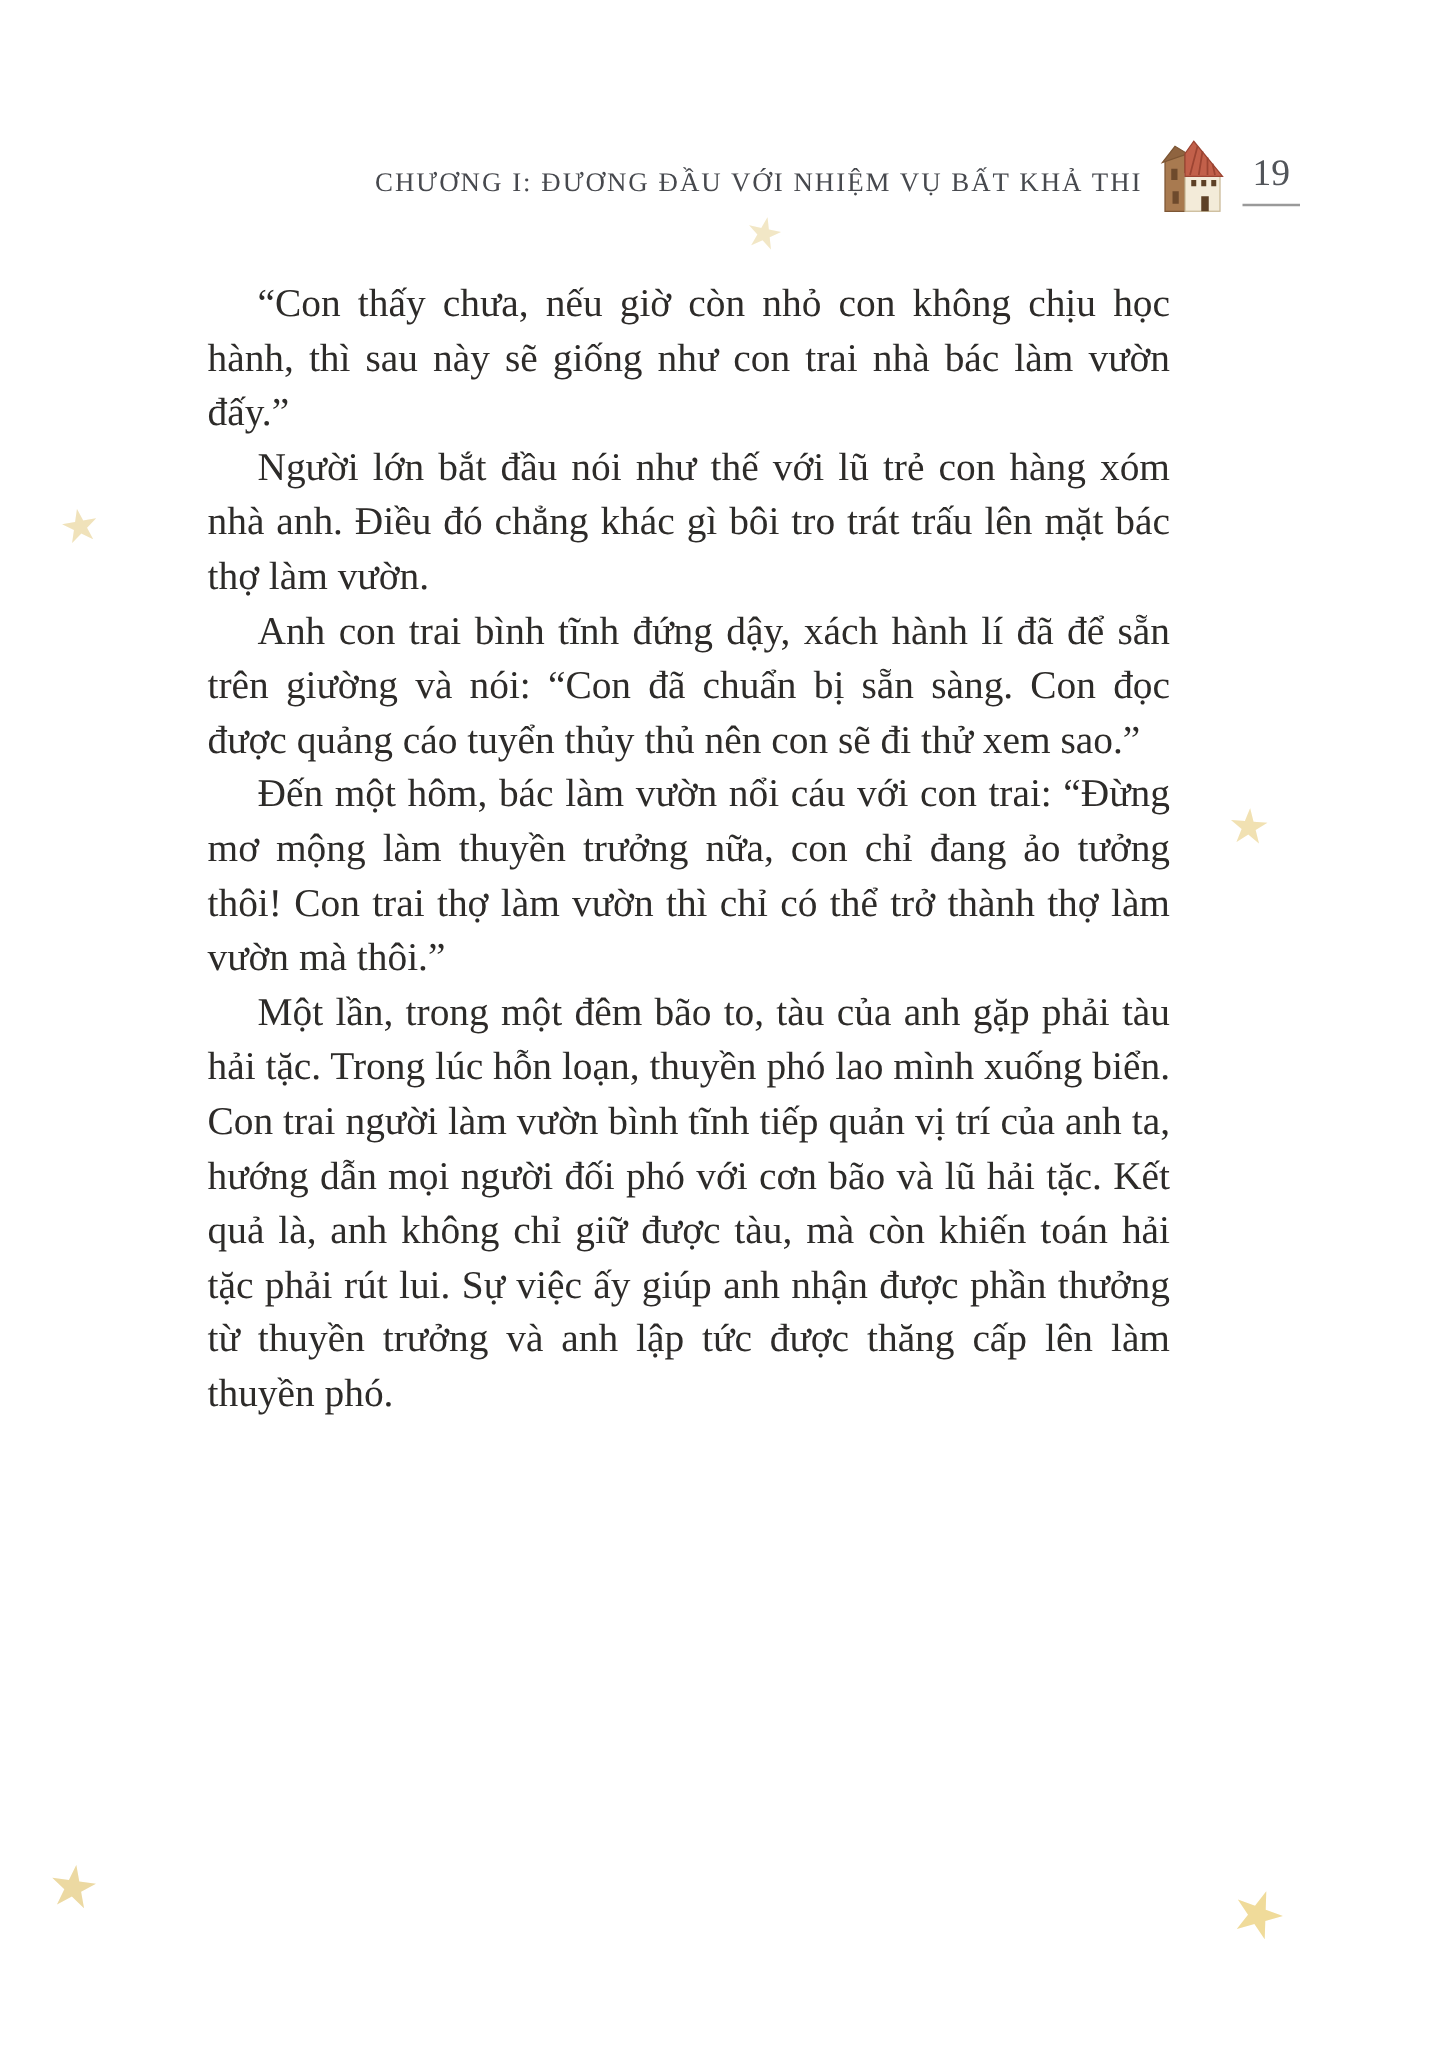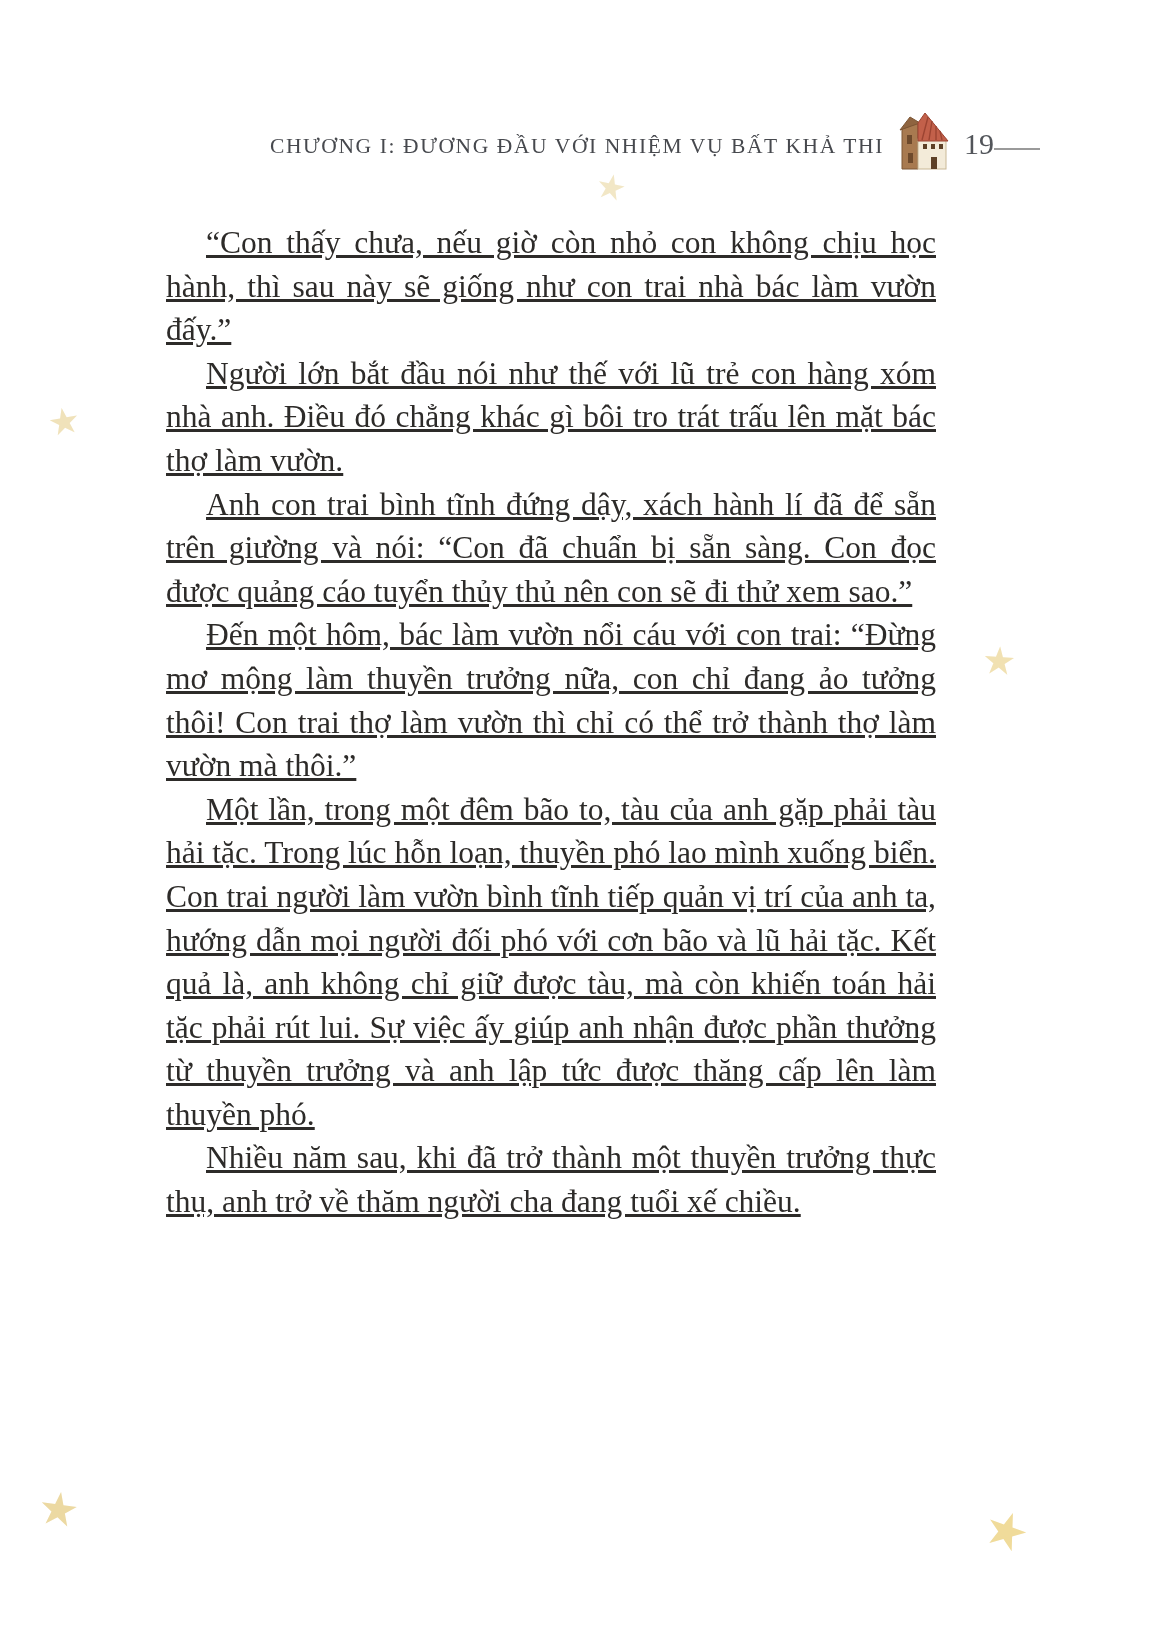--- a/index.html
+++ b/index.html
@@ -14,32 +14,31 @@
   .header{
     position:absolute;top:82px;left:0;right:118px;height:64px;
     display:flex;align-items:center;justify-content:flex-end;gap:14px;
   }
   .chapter-title{
     font-size:21.5px;letter-spacing:1.6px;color:#47494e;
     white-space:nowrap;transform:translateY(4px);
   }
   .house{width:52px;height:62px;flex:0 0 auto;}
   .pagenum-wrap{
-    display:flex;flex-direction:row;align-items:center;
+    display:flex;flex-direction:column;align-items:center;
     transform:translateY(2px);
   }
   .pagenum{font-size:30px;color:#52555a;line-height:1;}
   .pagenum-rule{width:46px;height:2px;background:#9a9a9a;margin-top:9px;}
 
   
   .text-block{
     position:absolute;left:166px;top:193px;width:770px;
     font-size:31.5px;line-height:43.6px;color:#2d2b29;
     text-align:justify;
-    text-decoration:underline;
   }
   .text-block p{margin:0;text-indent:40px;}
 
   
   .star{
     position:absolute;line-height:1;user-select:none;
     font-family:"DejaVu Sans",sans-serif;
   }
   .star-top    {left:596px;top:142px;font-size:34px;color:#f2e7c6;transform:rotate(12deg);}
   .star-left   {left:48px; top:376px;font-size:36px;color:#f0e2ba;transform:rotate(-10deg);}
@@ -88,16 +87,15 @@
   <span class="star star-right">★</span>
   <span class="star star-bl">★</span>
   <span class="star star-br">★</span>
 
   <div class="text-block">
     <p>“Con thấy chưa, nếu giờ còn nhỏ con không chịu học hành, thì sau này sẽ giống như con trai nhà bác làm vườn đấy.”</p>
     <p>Người lớn bắt đầu nói như thế với lũ trẻ con hàng xóm nhà anh. Điều đó chẳng khác gì bôi tro trát trấu lên mặt bác thợ làm vườn.</p>
     <p>Anh con trai bình tĩnh đứng dậy, xách hành lí đã để sẵn trên giường và nói: “Con đã chuẩn bị sẵn sàng. Con đọc được quảng cáo tuyển thủy thủ nên con sẽ đi thử xem sao.”</p>
     <p>Đến một hôm, bác làm vườn nổi cáu với con trai: “Đừng mơ mộng làm thuyền trưởng nữa, con chỉ đang ảo tưởng thôi! Con trai thợ làm vườn thì chỉ có thể trở thành thợ làm vườn mà thôi.”</p>
     <p>Một lần, trong một đêm bão to, tàu của anh gặp phải tàu hải tặc. Trong lúc hỗn loạn, thuyền phó lao mình xuống biển. Con trai người làm vườn bình tĩnh tiếp quản vị trí của anh ta, hướng dẫn mọi người đối phó với cơn bão và lũ hải tặc. Kết quả là, anh không chỉ giữ được tàu, mà còn khiến toán hải tặc phải rút lui. Sự việc ấy giúp anh nhận được phần thưởng từ thuyền trưởng và anh lập tức được thăng cấp lên làm thuyền phó.</p>
-    <p>Nhiều năm sau, khi đã trở thành một thuyền trưởng thực thụ, anh trở về thăm người cha đang tuổi xế chiều.</p>
   </div>
 
 </div>
 
 </body></html>

